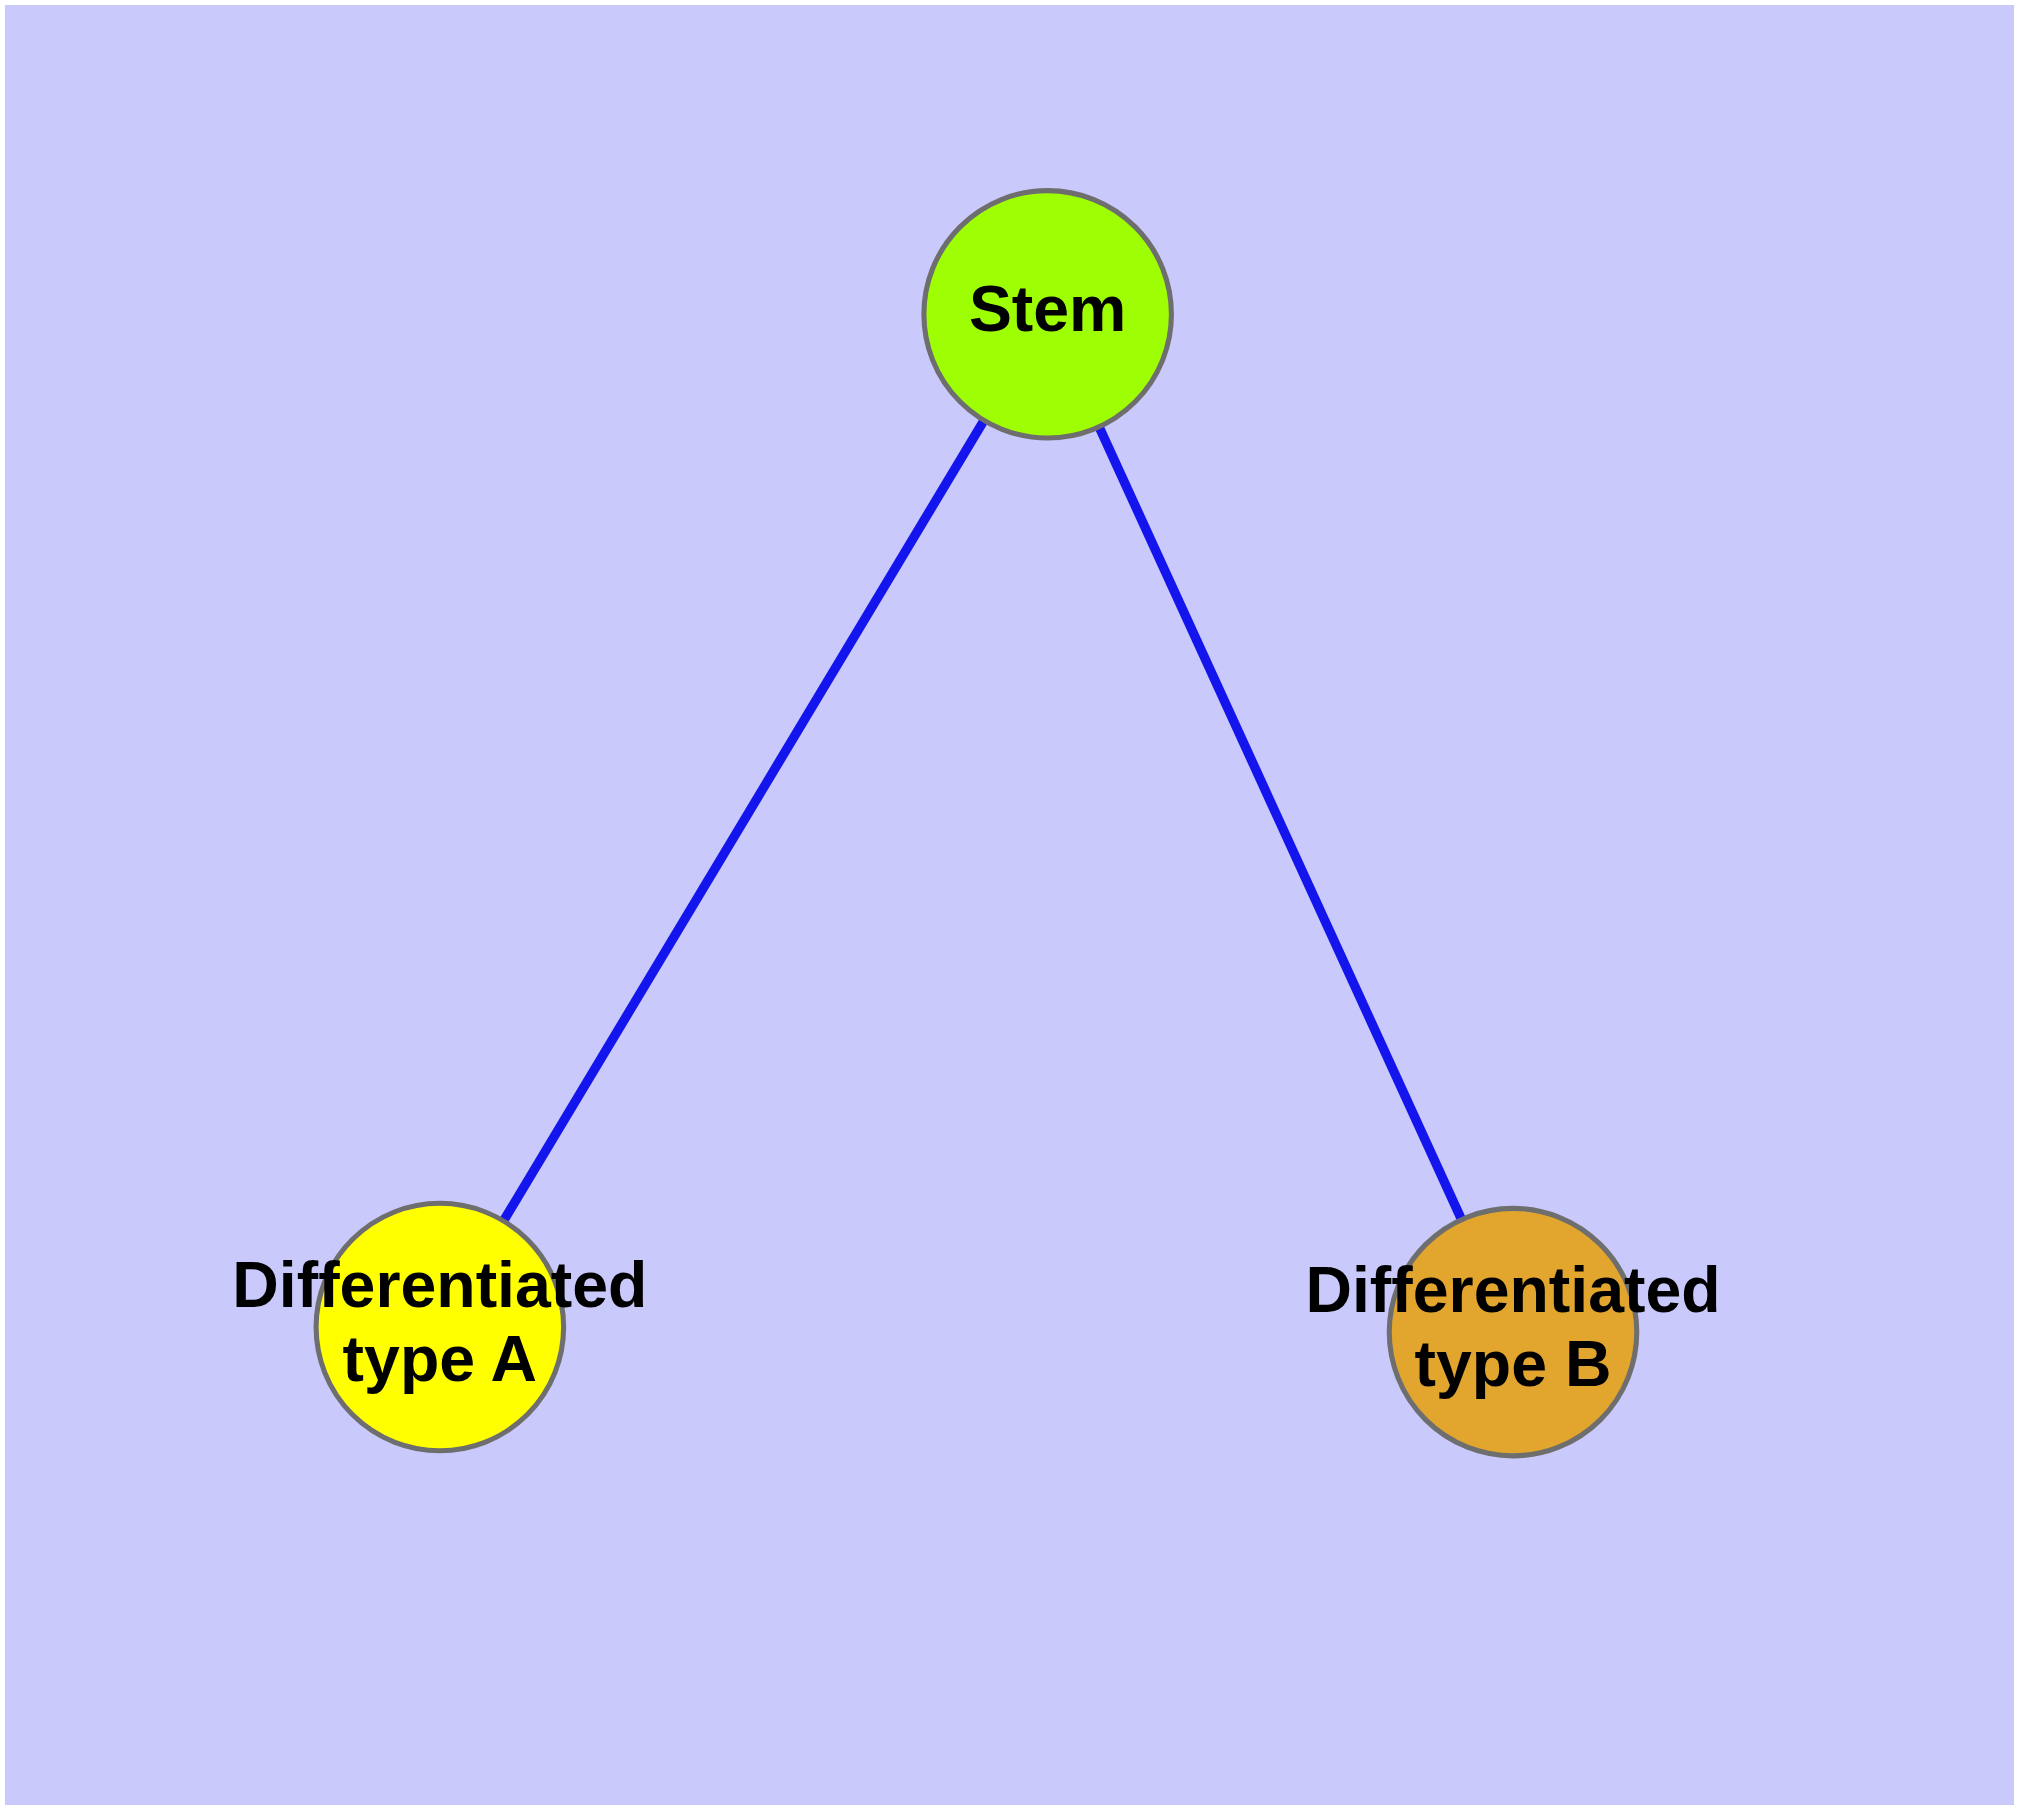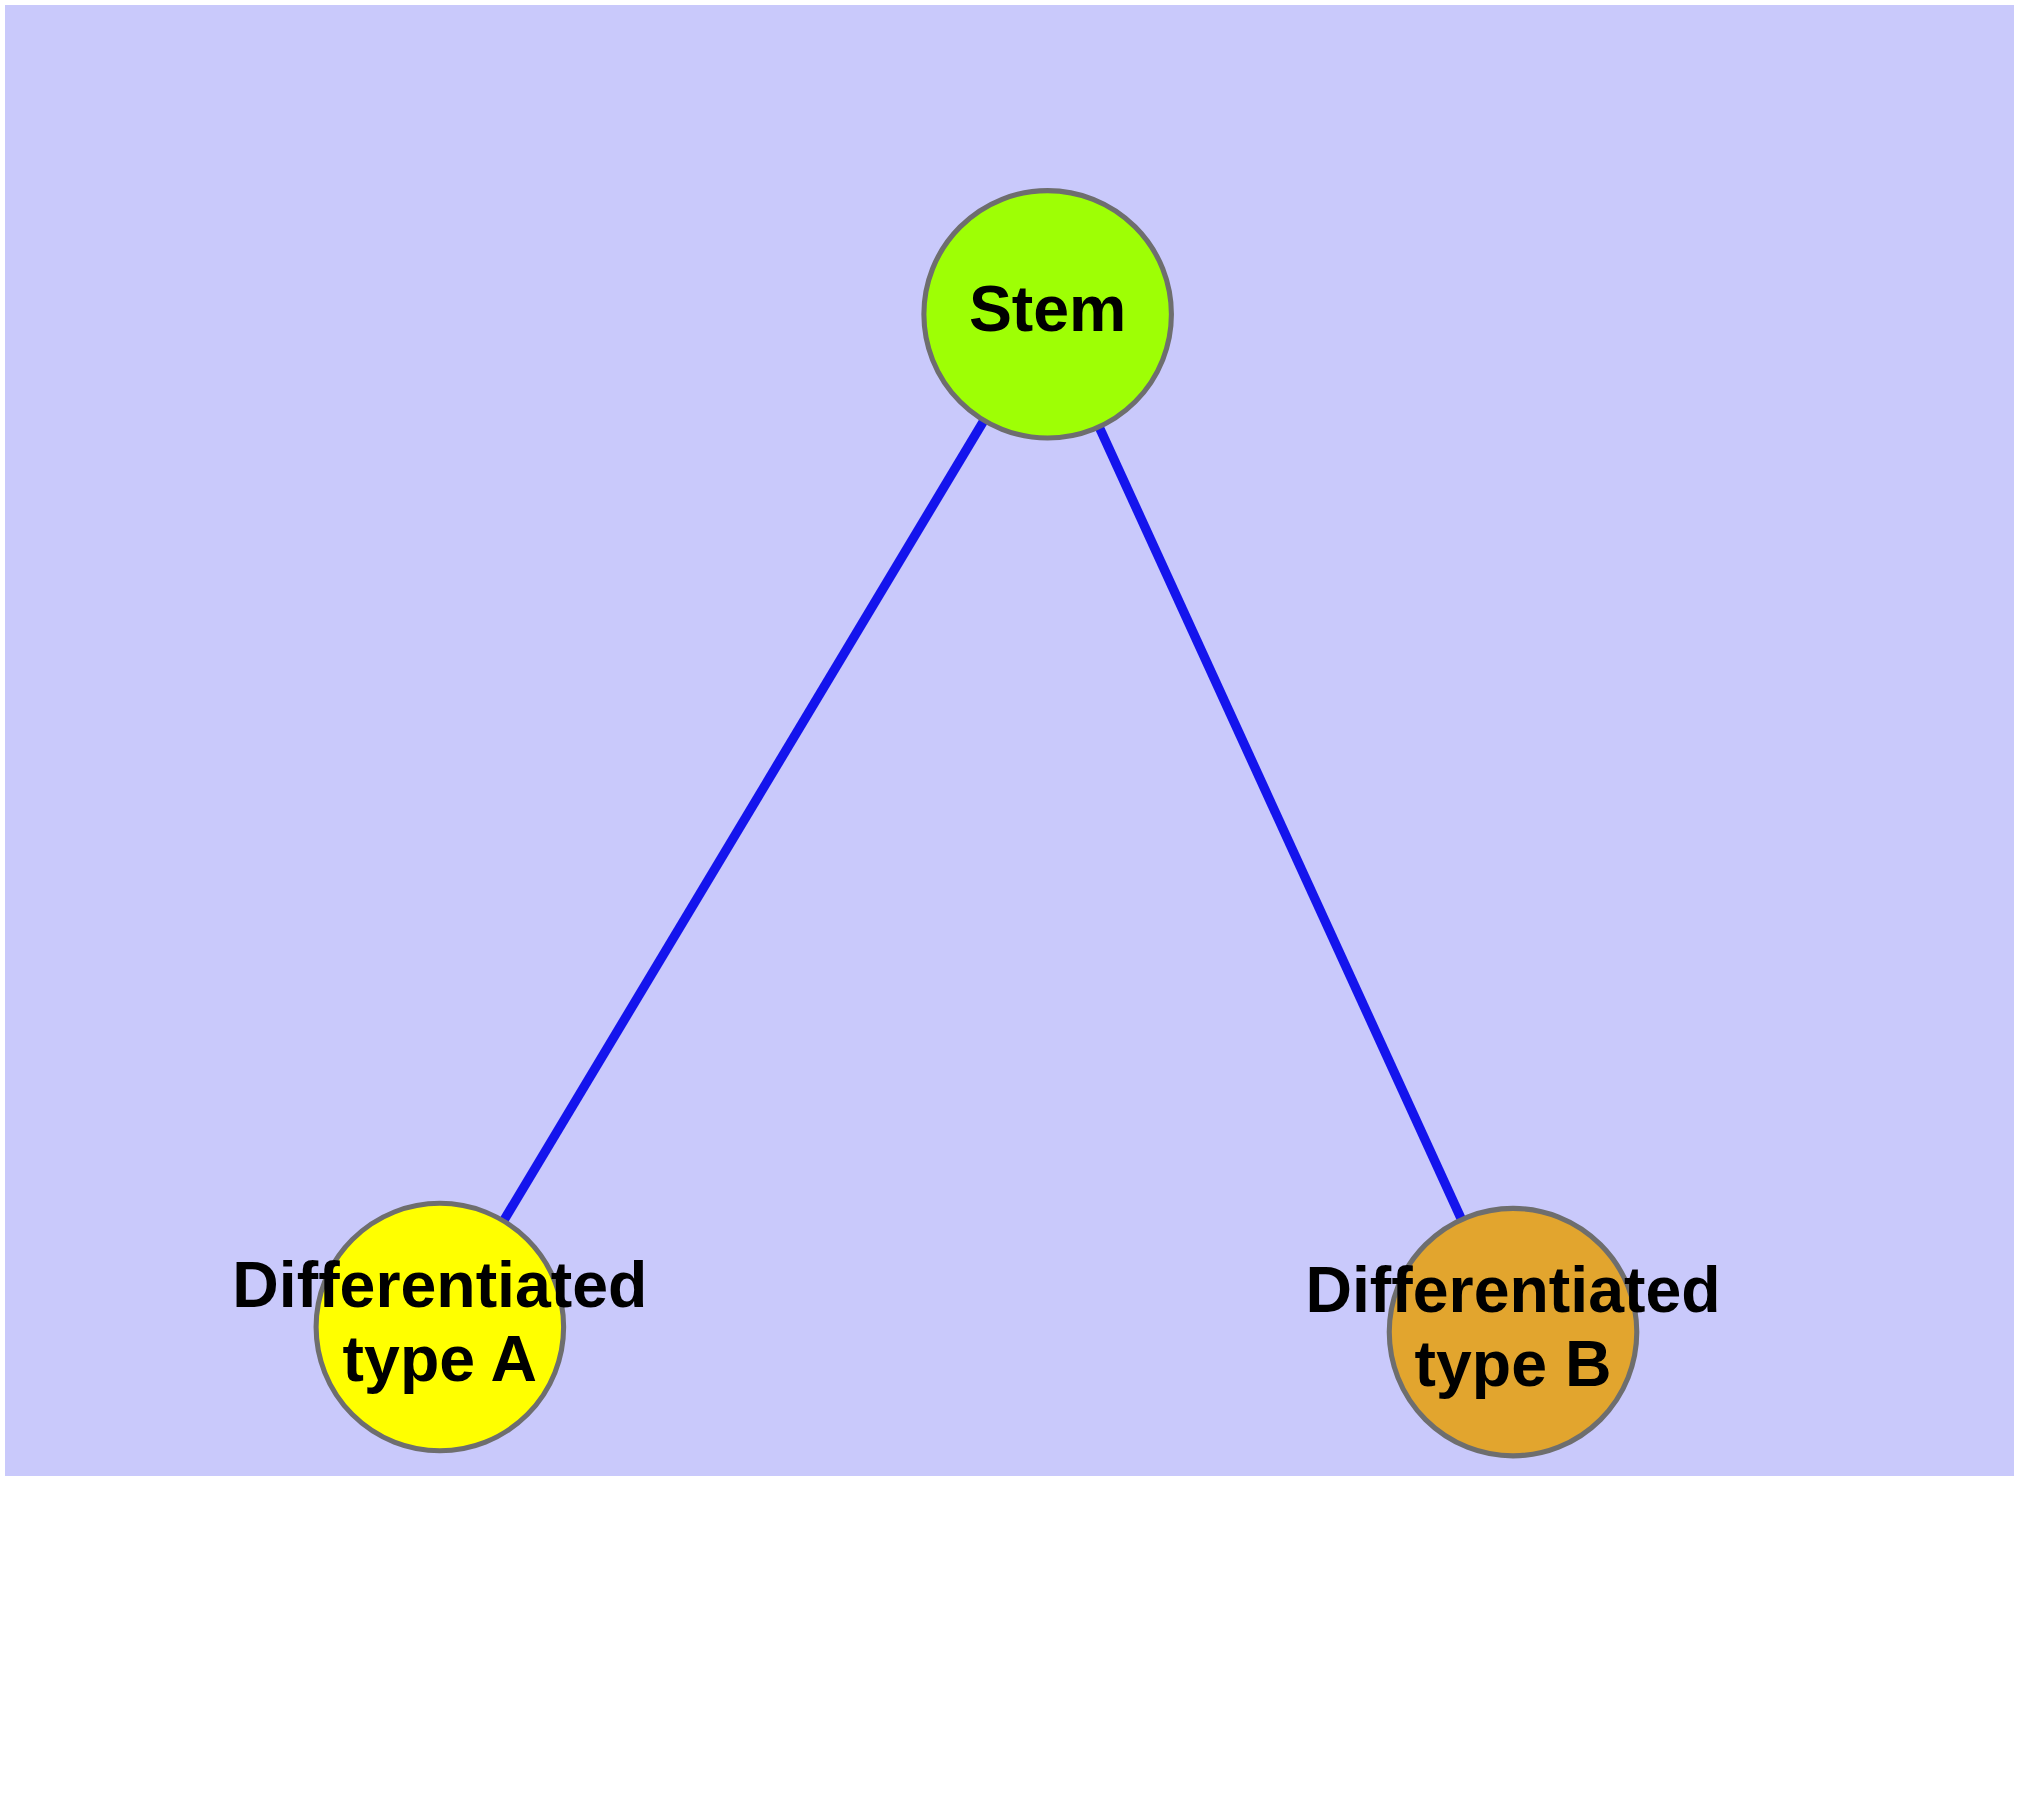--- a/index.html
+++ b/index.html
@@ -3,21 +3,21 @@
 <meta charset="utf-8">
 <style>
   html, body {
     margin: 0;
     padding: 0;
     background: #ffffff;
   }
   #canvas {
     position: relative;
     width: 2021px;
-    height: 1476px;
+    height: 1812px;
     background: #ffffff;
     overflow: hidden;
     font-family: "Liberation Sans", sans-serif;
   }
   #plot-area {
     position: absolute;
     left: 5.1px;
     top: 5.1px;
     width: 2009px;
     height: 1800px;

